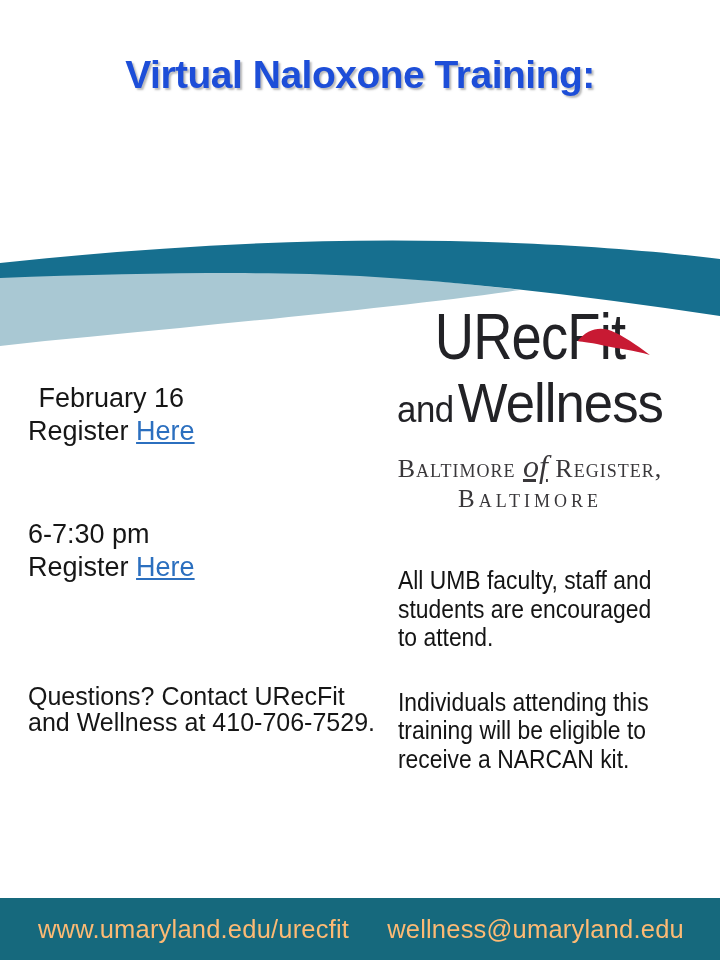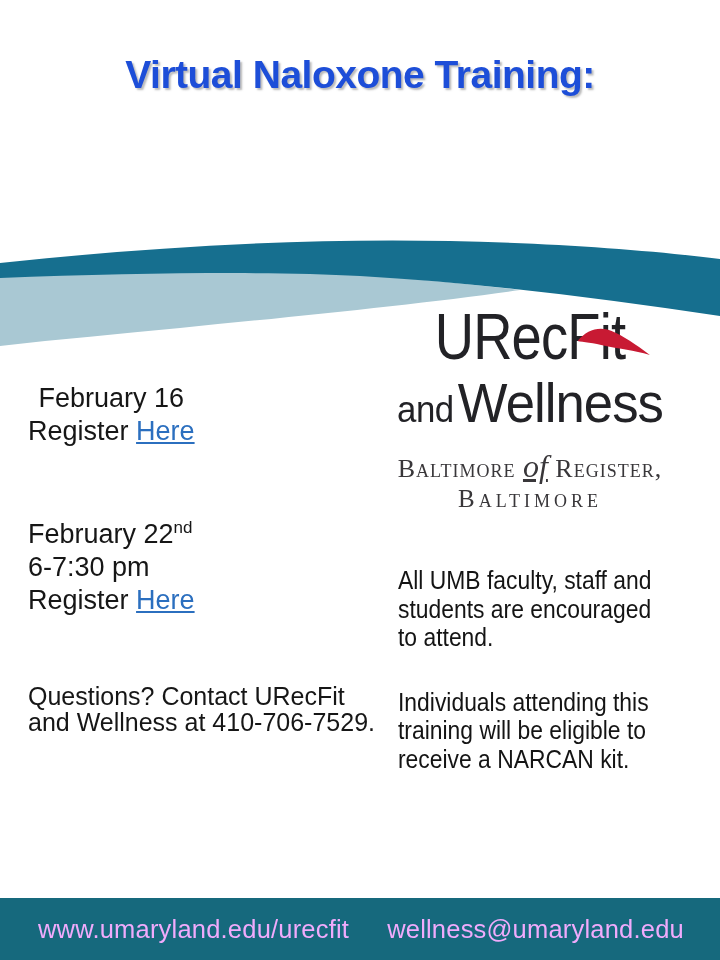--- a/index.html
+++ b/index.html
@@ -84,21 +84,21 @@
   }
   .info .para + .para { margin-top: 36px; }
 
   
   .footer {
     position: absolute; left: 0; right: 0; top: 898px; height: 62px;
     background: var(--teal-footer, #16697d);
     display: flex; align-items: center;
     padding-left: 38px; box-sizing: border-box;
     gap: 38px;
-    font-size: 25.5px; color: #f0abfc;
+    font-size: 25.5px; color: #fdba74;
     letter-spacing: 0.2px;
   }
 </style>
 </head>
 <body>
 
 <div id="flyer">
 
   <div class="title">
     <div>Virtual Naloxone Training:</div>
@@ -112,21 +112,20 @@
   <div class="session" id="session-1">
     <div><span>February 16</span></div>
     <div>
       <span>Register</span>
       <span> </span>
       <a class="register-link">Here</a>
     </div>
   </div>
 
   <div class="session" id="session-2">
-    <div><span>February 22</span><span class="date-sup">nd</span></div>
     <div>6-7:30 pm</div>
     <div>
       <span>Register</span>
       <span> </span>
       <a class="register-link">Here</a>
     </div>
   </div>
 
   <div class="contact">
     <div>Questions? Contact URecFit</div>

